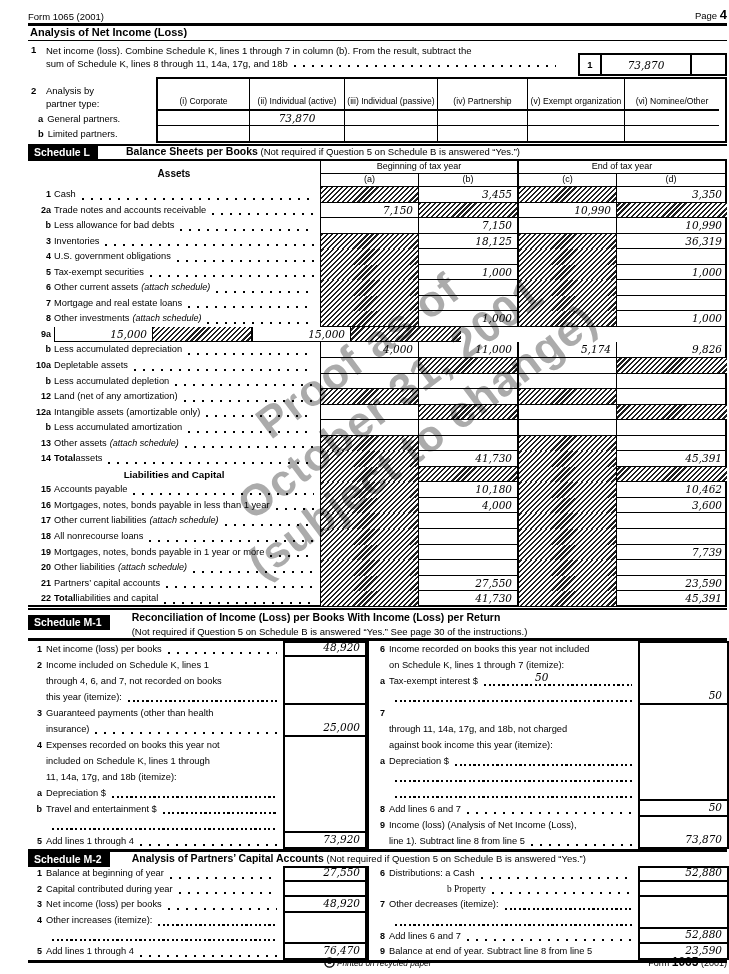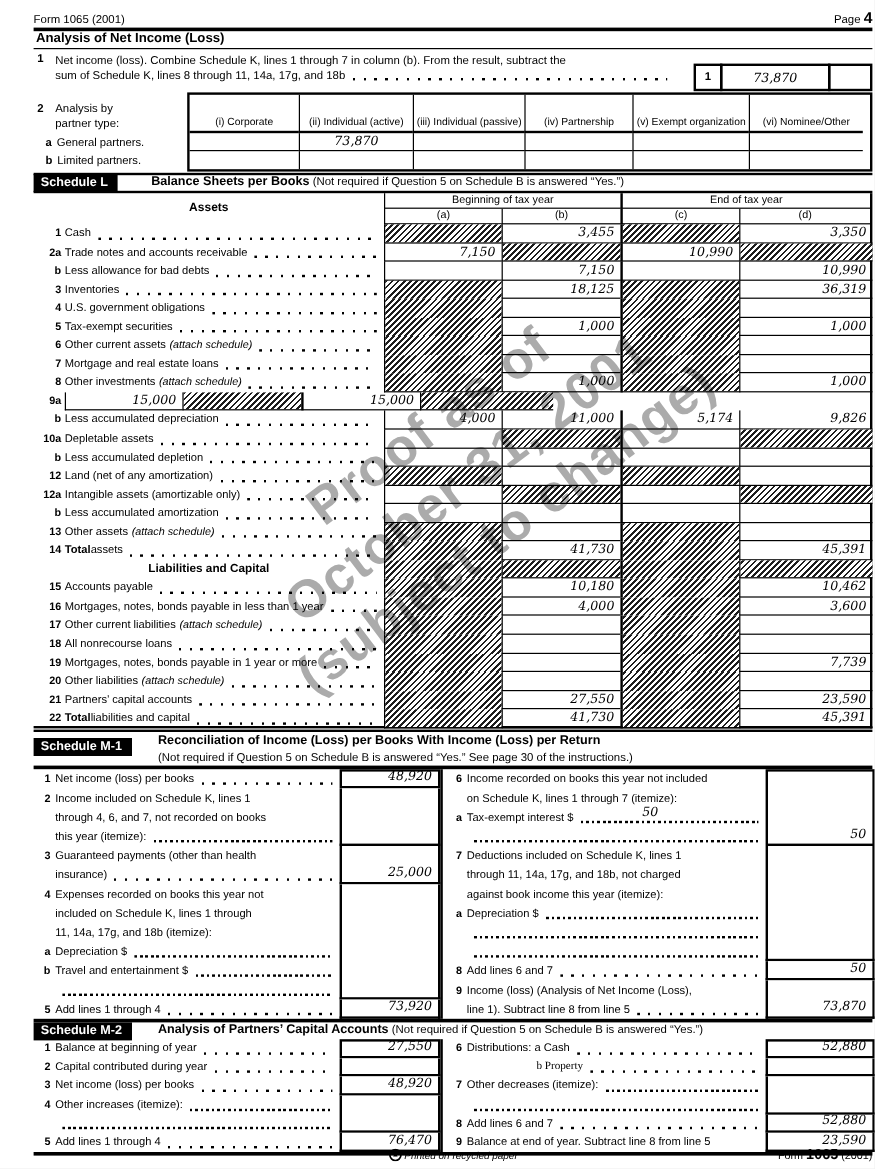--- a/index.html
+++ b/index.html
@@ -607,21 +607,20 @@
             <span class="fillval val">50</span>
           </span>
         </div>
         <div class="mrow" style="top: 48px; height: 16px; line-height: 16px; width: 269px;">
           <span class="mnum" style="width: 20px;"></span>
           <span class="mlab"></span>
           <span class="dotfill"></span>
         </div>
         <div class="mrow" style="top: 64px; height: 16px; line-height: 16px; width: 269px;">
           <span class="mnum" style="width: 20px;">7</span>
-          <span class="mlab">Deductions included on Schedule K, lines 1</span>
         </div>
         <div class="mrow" style="top: 80px; height: 16px; line-height: 16px; width: 269px;">
           <span class="mnum" style="width: 20px;"></span>
           <span class="mlab">through 11, 14a, 17g, and 18b, not charged</span>
         </div>
         <div class="mrow" style="top: 96px; height: 16px; line-height: 16px; width: 269px;">
           <span class="mnum" style="width: 20px;"></span>
           <span class="mlab">against book income this year (itemize):</span>
         </div>
         <div class="mrow" style="top: 112px; height: 16px; line-height: 16px; width: 269px;">

